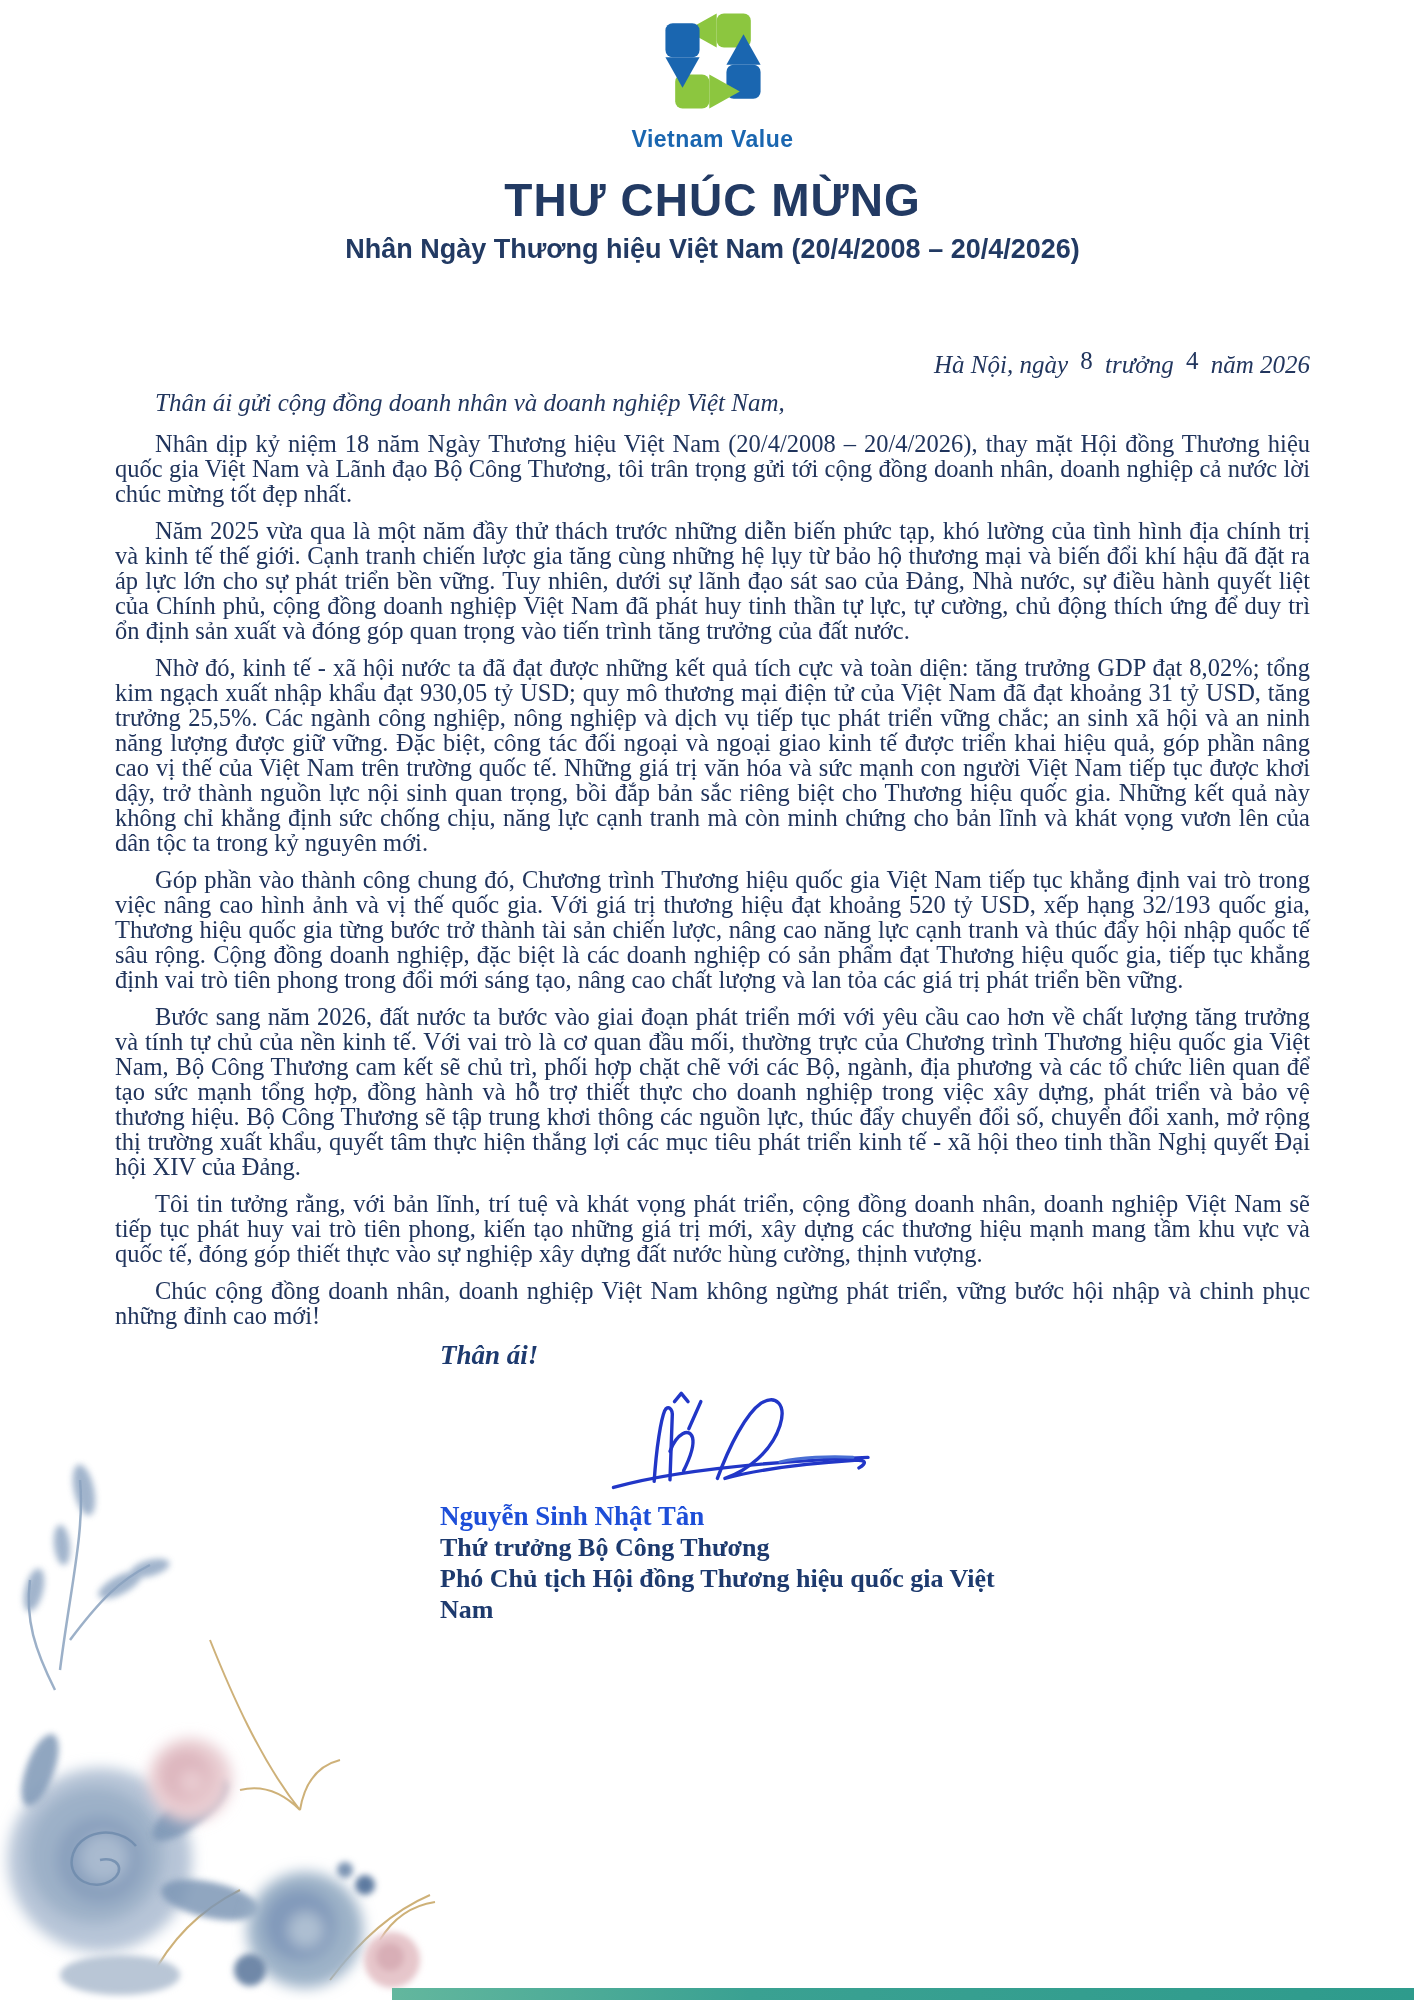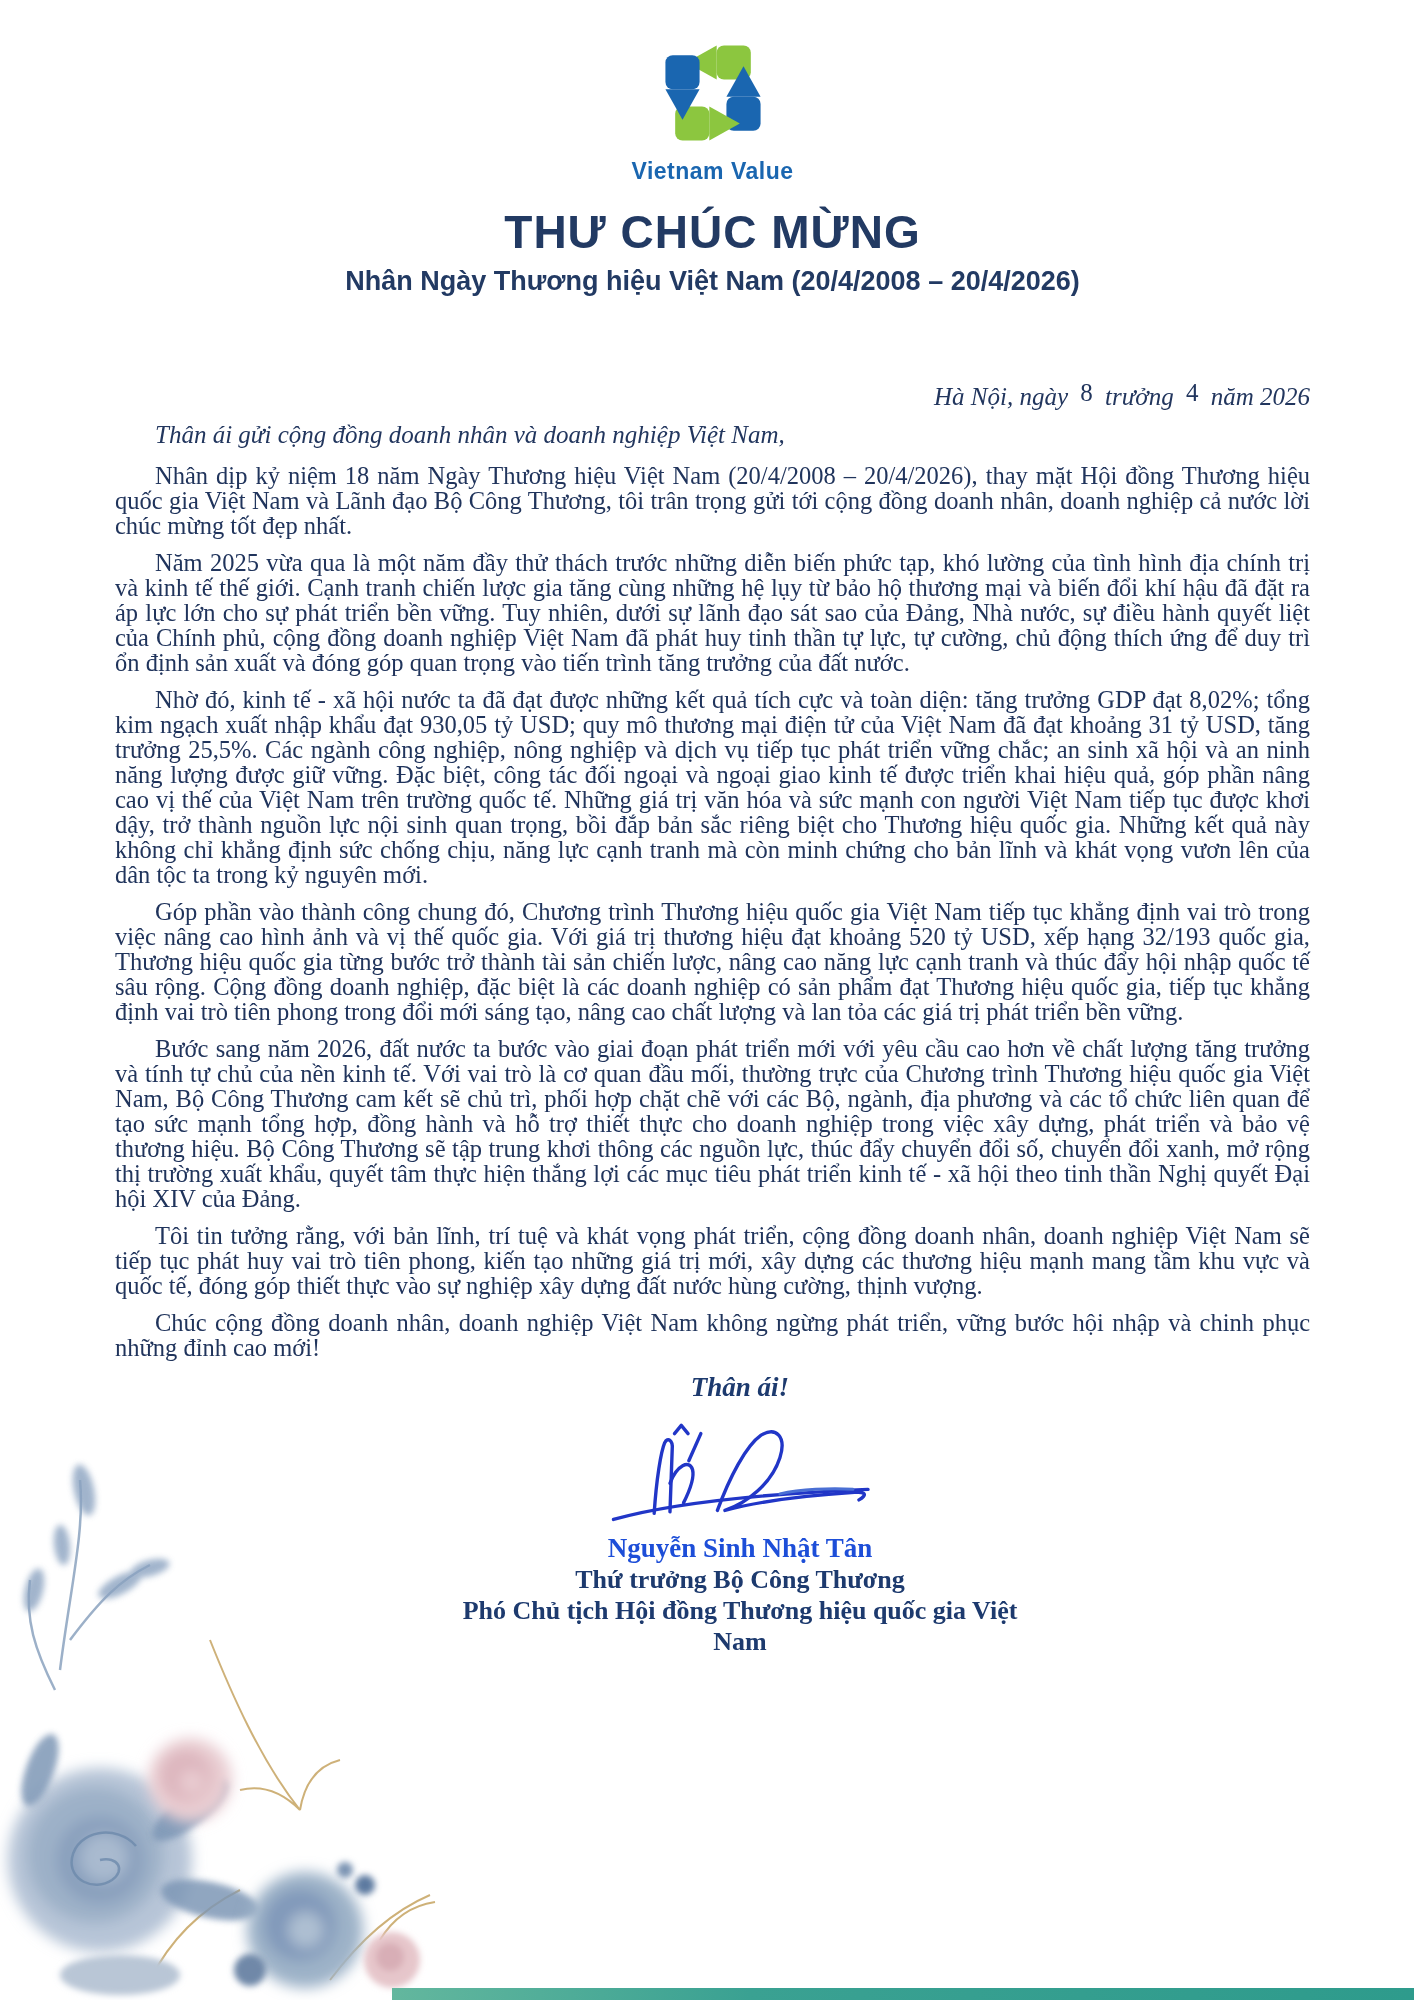--- a/index.html
+++ b/index.html
@@ -4,21 +4,21 @@
 <style>
   html,body { margin:0; padding:0; background:#e8e8e8; }
   .page {
     position:relative; width:1414px; height:2000px; margin:0 auto;
     background:#ffffff; overflow:hidden;
     font-family:"Liberation Serif", serif; color:#22365e;
   }
   .content { position:relative; z-index:2; padding:0 104px 0 115px; }
 
   
-  .logo-wrap { text-align:center; padding-top:32px; }
+  .logo-wrap { text-align:center; }
   .logo-wrap svg { display:block; margin:0 auto; }
   .brand-name { margin-top:4px; font-family:"Liberation Sans", sans-serif;
     font-weight:bold; font-size:23px; color:#1a66b0; letter-spacing:0.5px; }
 
   .letter-title { margin-top:22px; text-align:center;
     font-family:"Liberation Sans", sans-serif; font-weight:bold;
     font-size:46px; letter-spacing:1px; color:#223a63; line-height:1.1; }
   .letter-subtitle { margin-top:8px; text-align:center;
     font-family:"Liberation Sans", sans-serif; font-weight:bold;
     font-size:27px; color:#223a63; }
@@ -33,21 +33,21 @@
 
   
   .letter-body { margin-top:14px; }
   .letter-body p {
     margin:0 0 12px 0; text-align:justify; text-indent:40px;
     font-size:24.5px; line-height:25px; color:#20345c;
   }
 
   
   .sign-block { width:600px; margin-left:auto; margin-right:270px;
-    margin-top:6px; text-align:center; }
+    margin-top:6px; }
   .closing { font-size:27px; font-weight:bold; font-style:italic; color:#1d3a6e; }
   .signature-svg { display:block; margin:2px auto 0 auto; }
   .signer-name { font-size:27px; font-weight:bold; color:#1d4ed8; line-height:31px; }
   .signer-title { font-size:26px; font-weight:bold; color:#1d3a6e; line-height:31px; }
 
   
   .floral { position:absolute; left:0; bottom:0; width:440px; height:660px;
     z-index:1; pointer-events:none; }
   .bottom-bar { position:absolute; bottom:0; left:392px; right:0; height:12px;
     background:linear-gradient(90deg,#63b79e 0%, #3aa192 35%, #2e9b8c 100%);

